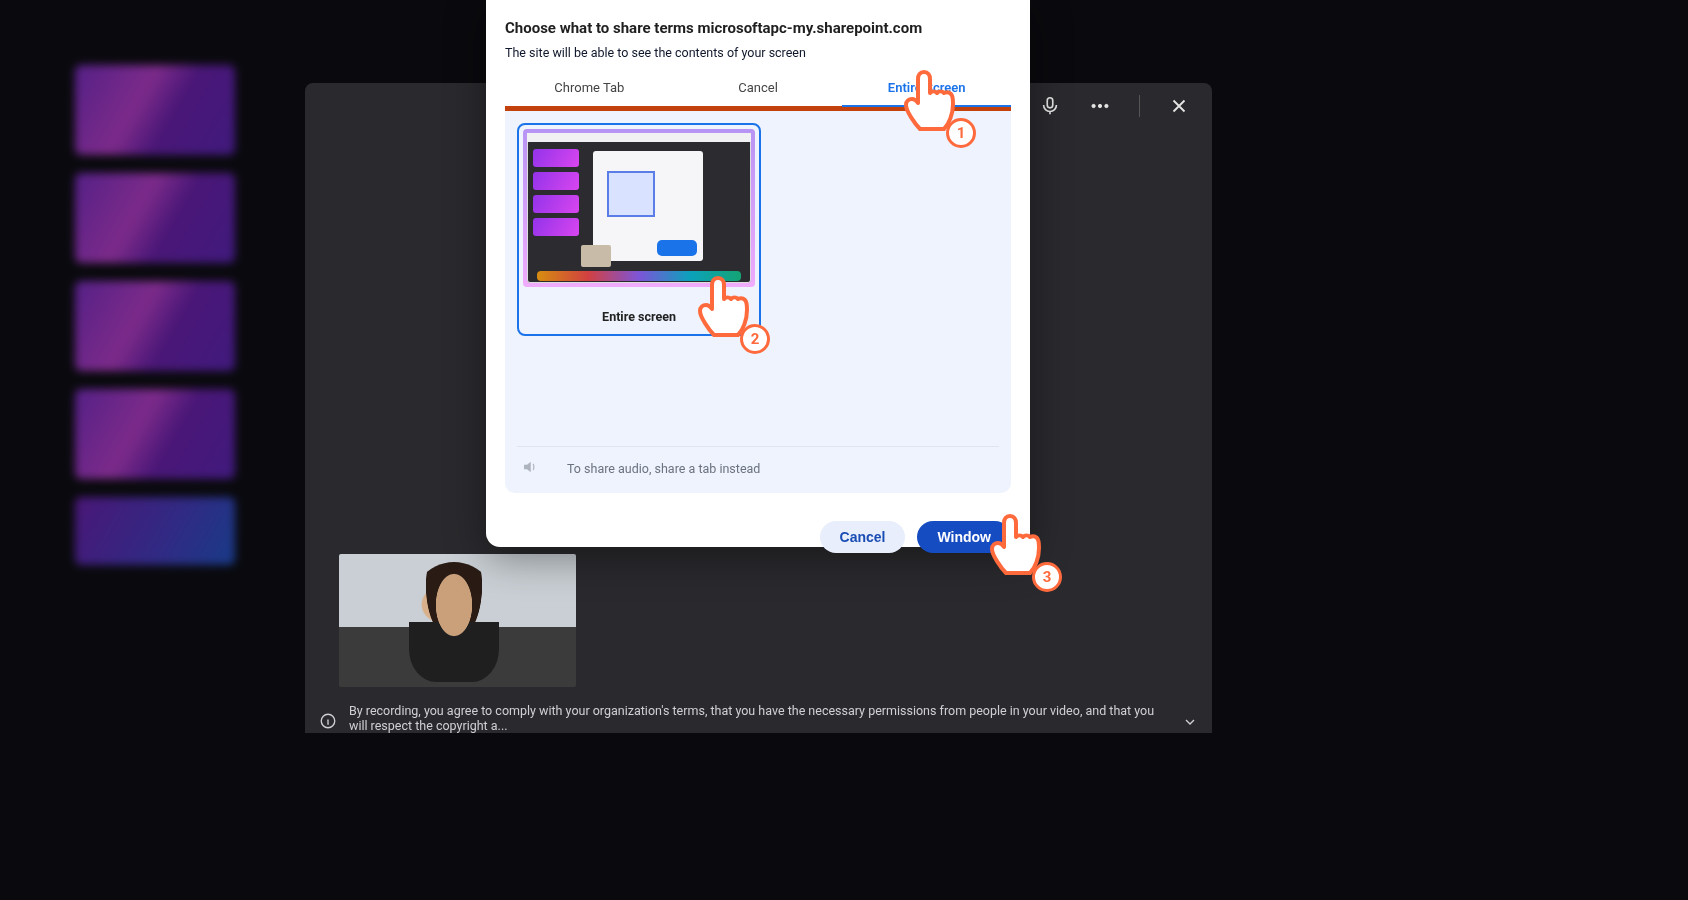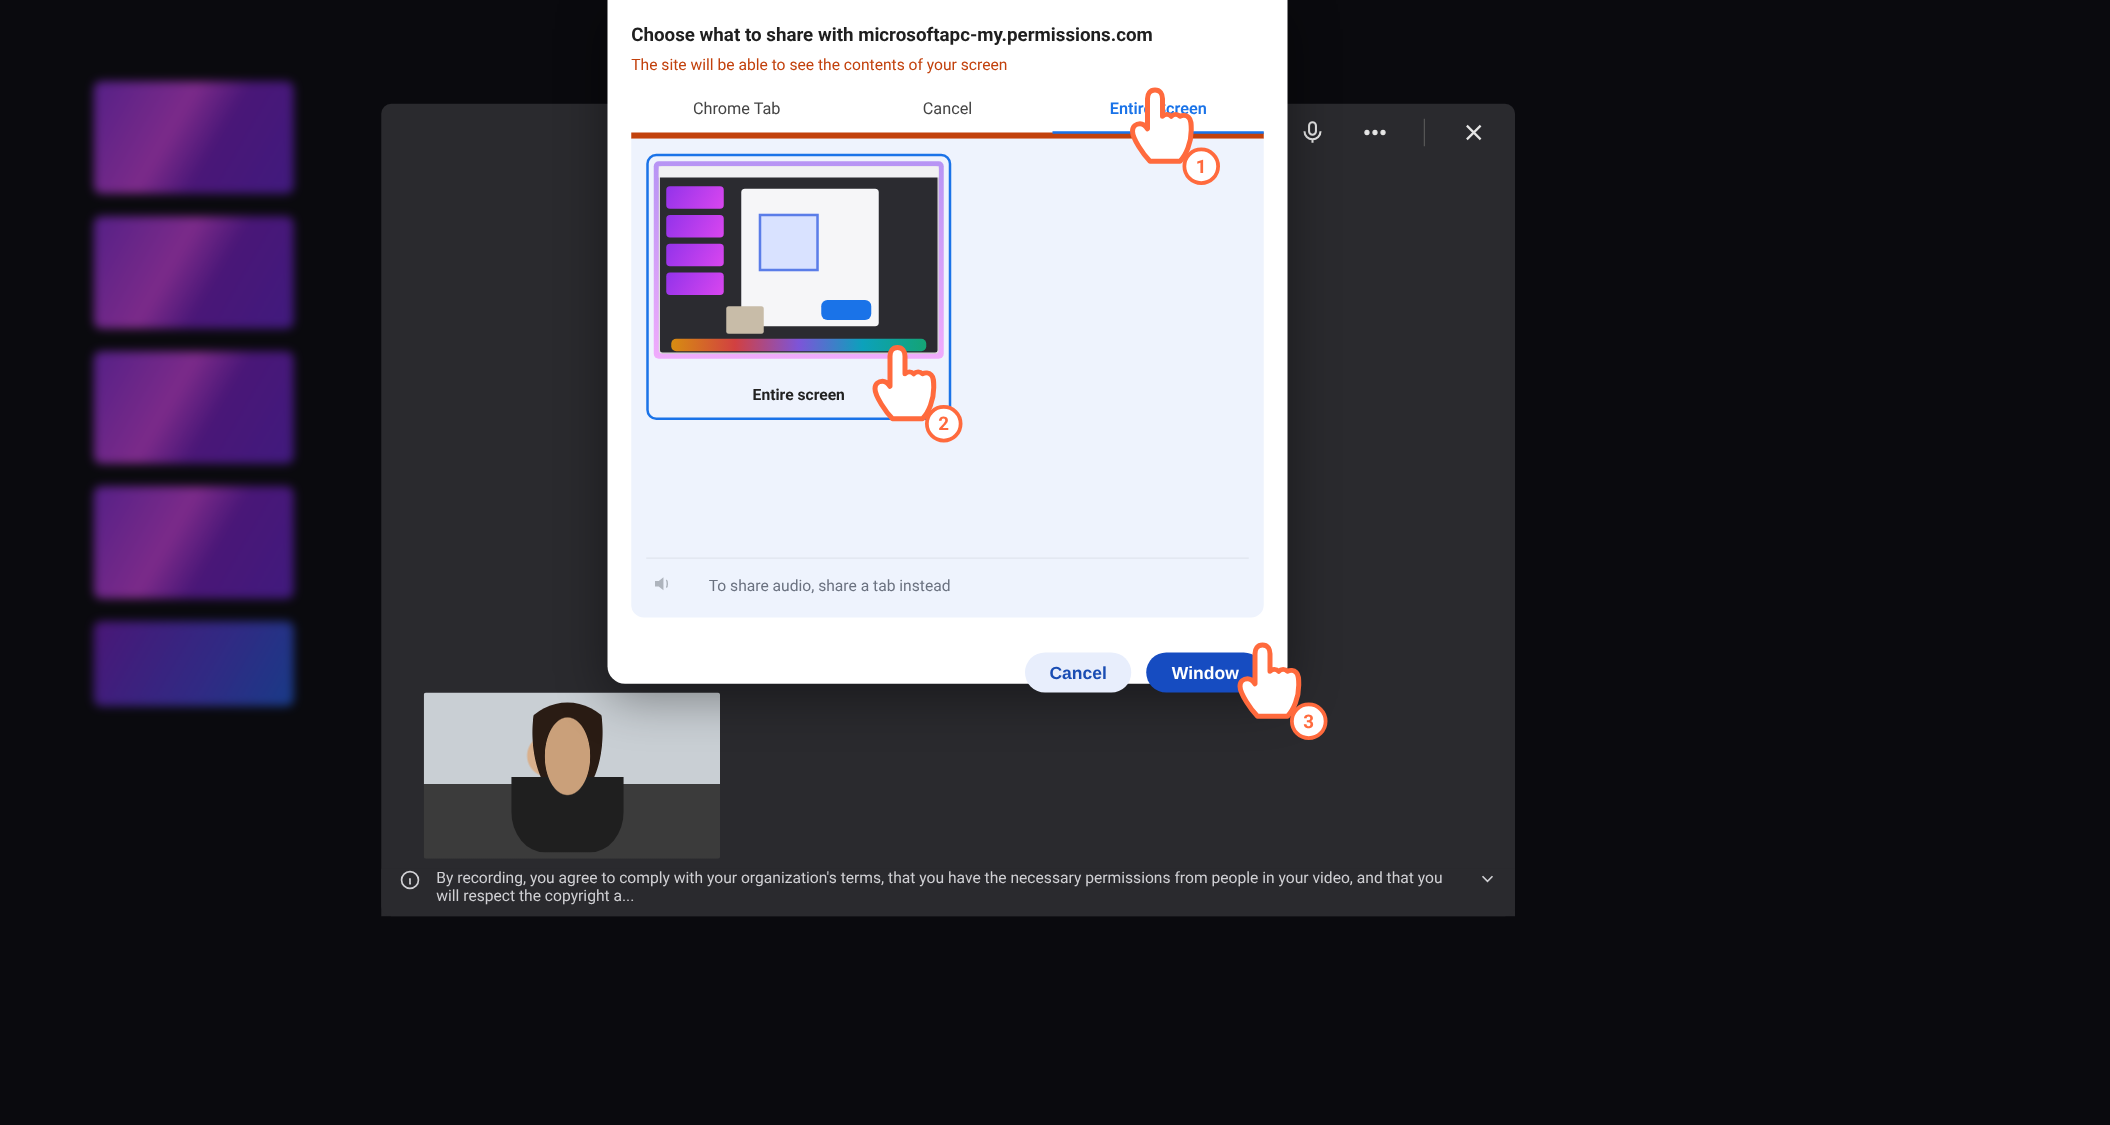--- a/index.html
+++ b/index.html
@@ -42,33 +42,33 @@
     background: radial-gradient(ellipse at 50% 30%, #caa07a 0 28%, transparent 29%),
                 linear-gradient(180deg, transparent 0 45%, #1f1f1f 45% 100%);
   }
   .video-inset .hair{position:absolute; left:66px; top:8px; width:98px; height:120px; border-radius:50% 50% 40% 40%;
     background: radial-gradient(ellipse at 50% 20%, #2a1c14 0 40%, transparent 41%);
   }
 
   
   .info-bar {
     position: absolute; left: 305px; top: 695px; width: 907px; height: 38px;
-    background: #2a2a2e; display:flex; align-items:flex-start; padding: 0 14px; gap:12px;
+    background: #2a2a2e; display:flex; align-items:flex-end; padding: 0 14px; gap:12px;
     color:#d0d0d4; font-size:12.5px; border-radius: 0 0 8px 8px;
   }
   .info-bar .chev { margin-left:auto; }
 
   
   .share-dialog {
     position: absolute; left: 486px; top: 0; width: 544px; height: 547px;
     background: #fff; border-radius: 0 0 14px 14px; box-shadow: 0 10px 40px rgba(0,0,0,0.4);
     padding: 19px 19px 16px 19px;
   }
   .share-dialog h2 { font-size: 15px; font-weight: 700; color:#1f1f1f; }
-  .share-dialog .subtitle { font-size: 12.5px; color:#c2410c; margin-top: 8px; }
+  .share-dialog .subtitle { font-size: 12.5px; color:#0f172a; margin-top: 8px; }
   .tabs { display:flex; margin-top: 10px; border-bottom:5px solid #c2410c;justify-content:center; }
   .tab { flex:1; text-align:center; padding: 10px 0 10px; font-size:13px; color:#444; cursor:pointer; }
   .tab.active { color:#1a73e8; font-weight:600; border-bottom:2.5px solid #1a73e8; margin-bottom:-1px; }
 
   .preview-area {
     background:#eef3fd; border-radius: 0 0 10px 10px; padding: 12px 12px 14px 12px; min-height: 318px;
     margin-top:0;
   }
   .screen-card {
     width: 244px; border: 2px solid #1a73e8; border-radius: 8px; padding: 4px 4px 10px 4px;
@@ -168,21 +168,21 @@
   </span>
   <span>By recording, you agree to comply with your organization's terms, that you have the necessary permissions from people in your video, and that you will respect the copyright a...</span>
   <span class="chev">
     <svg width="16" height="16" viewBox="0 0 24 24" fill="none" stroke="#d0d0d4" stroke-width="2">
         <path d="M6 9l6 6 6-6"></path>
       </svg>
   </span>
 </div>
 
 <div class="share-dialog">
-  <h2>Choose what to share with microsoftapc-my.permissions.com</h2>
+  <h2>Choose what to share terms microsoftapc-my.sharepoint.com</h2>
   <p class="subtitle">The site will be able to see the contents of your screen</p>
 
   <div class="tabs">
     <div class="tab">Chrome Tab</div>
     <div class="tab">Cancel</div>
     <div class="tab active">Entire Screen</div>
   </div>
 
   <div class="preview-area preview-wrap">
     <div class="screen-card">

